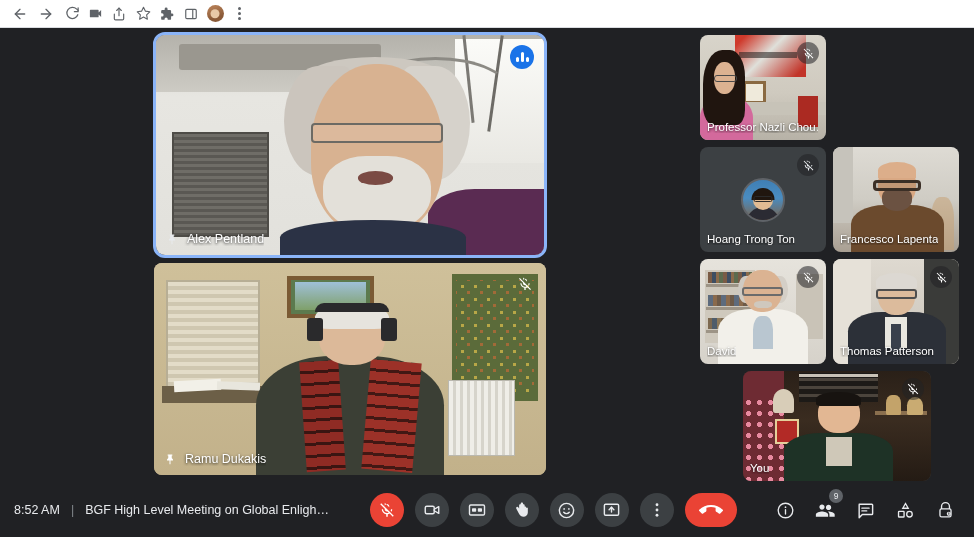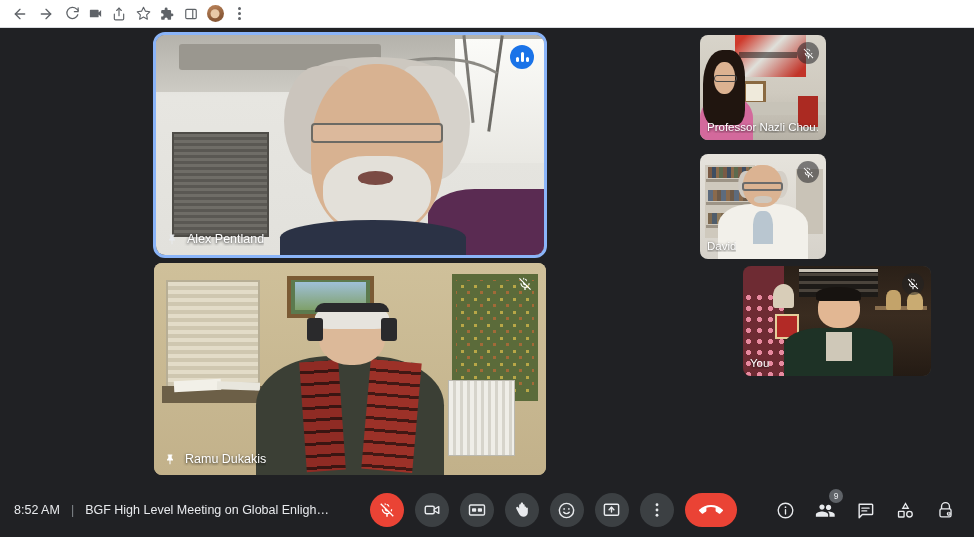--- a/index.html
+++ b/index.html
@@ -568,21 +568,53 @@
           </div>
           <div class="name-chip">
             <span>Professor Nazli Chou…</span>
           </div>
         </div>
 
       </div>
 
       <div class="side-row">
 
-
+        <div class="side-tile">
+          <div class="avatar-tile">
+            <div class="avatar-circle">
+              <div class="body"></div>
+                <div class="head"></div>
+                <div class="hair"></div>
+                <div class="glass"></div>
+            </div>
+          </div>
+          <div class="mute-badge">
+            <svg width="13" height="13" viewBox="0 0 24 24" fill="#e8eaed">
+                <path d="M19 11h-1.7c0 .74-.16 1.43-.43 2.05l1.23 1.23c.56-.98.9-2.09.9-3.28zM4.27 3L3 4.27l6 6V11c0 1.66 1.34 3 3 3 .23 0 .44-.03.65-.08l1.66 1.66c-.71.33-1.5.52-2.31.52-2.76 0-5.3-2.1-5.3-5.1H5c0 3.41 2.72 6.23 6 6.72V21h2v-3.28c.91-.13 1.77-.45 2.54-.9L19.73 21 21 19.73 4.27 3zM12 4c1.66 0 3 1.34 3 3v1.17l-6-6V7c0-1.66 1.34-3 3-3z"></path>
+              </svg>
+          </div>
+          <div class="name-chip">
+            <span>Hoang Trong Ton</span>
+          </div>
+        </div>
+
+        <div class="side-tile">
+          <div class="scene sc-fran">
+            <div class="doorL"></div>
+              <div class="lamp"></div>
+            <div class="jacket"></div>
+            <div class="head"></div>
+              <div class="bald"></div>
+            <div class="beard"></div>
+              <div class="glass"></div>
+          </div>
+          <div class="name-chip">
+            <span>Francesco Lapenta</span>
+          </div>
+        </div>
       </div>
 
       <div class="side-row">
 
         <div class="side-tile">
           <div class="scene sc-david">
             <div class="shelfbg"></div>
               <div class="rshelf"></div>
             <div class="books1"></div>
               <div class="shelf1"></div>
@@ -601,20 +633,40 @@
           <div class="mute-badge">
             <svg width="13" height="13" viewBox="0 0 24 24" fill="#fff">
                 <path d="M19 11h-1.7c0 .74-.16 1.43-.43 2.05l1.23 1.23c.56-.98.9-2.09.9-3.28zM4.27 3L3 4.27l6 6V11c0 1.66 1.34 3 3 3 .23 0 .44-.03.65-.08l1.66 1.66c-.71.33-1.5.52-2.31.52-2.76 0-5.3-2.1-5.3-5.1H5c0 3.41 2.72 6.23 6 6.72V21h2v-3.28c.91-.13 1.77-.45 2.54-.9L19.73 21 21 19.73 4.27 3zM12 4c1.66 0 3 1.34 3 3v1.17l-6-6V7c0-1.66 1.34-3 3-3z"></path>
               </svg>
           </div>
           <div class="name-chip">
             <span>David</span>
           </div>
         </div>
 
+        <div class="side-tile">
+          <div class="scene sc-thomas">
+            <div class="wall"></div>
+              <div class="dark"></div>
+            <div class="suit"></div>
+              <div class="shirt"></div>
+              <div class="tie2"></div>
+            <div class="head"></div>
+              <div class="hair"></div>
+              <div class="glass"></div>
+          </div>
+          <div class="mute-badge">
+            <svg width="13" height="13" viewBox="0 0 24 24" fill="#fff">
+                <path d="M19 11h-1.7c0 .74-.16 1.43-.43 2.05l1.23 1.23c.56-.98.9-2.09.9-3.28zM4.27 3L3 4.27l6 6V11c0 1.66 1.34 3 3 3 .23 0 .44-.03.65-.08l1.66 1.66c-.71.33-1.5.52-2.31.52-2.76 0-5.3-2.1-5.3-5.1H5c0 3.41 2.72 6.23 6 6.72V21h2v-3.28c.91-.13 1.77-.45 2.54-.9L19.73 21 21 19.73 4.27 3zM12 4c1.66 0 3 1.34 3 3v1.17l-6-6V7c0-1.66 1.34-3 3-3z"></path>
+              </svg>
+          </div>
+          <div class="name-chip">
+            <span>Thomas Patterson</span>
+          </div>
+        </div>
       </div>
 
       <div class="side-row last">
 
         <div class="side-tile you">
           <div class="scene sc-you">
             <div class="wallL"></div>
               <div class="flowers"></div>
             <div class="stairs"></div>
               <div class="railing"></div>

